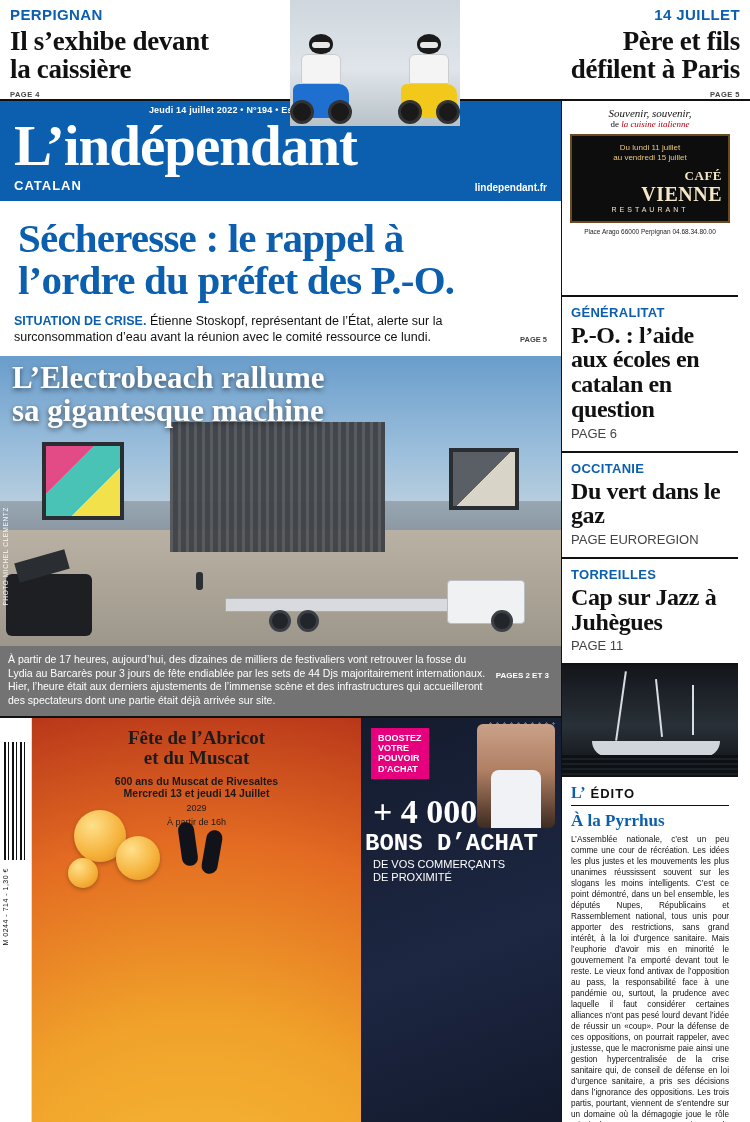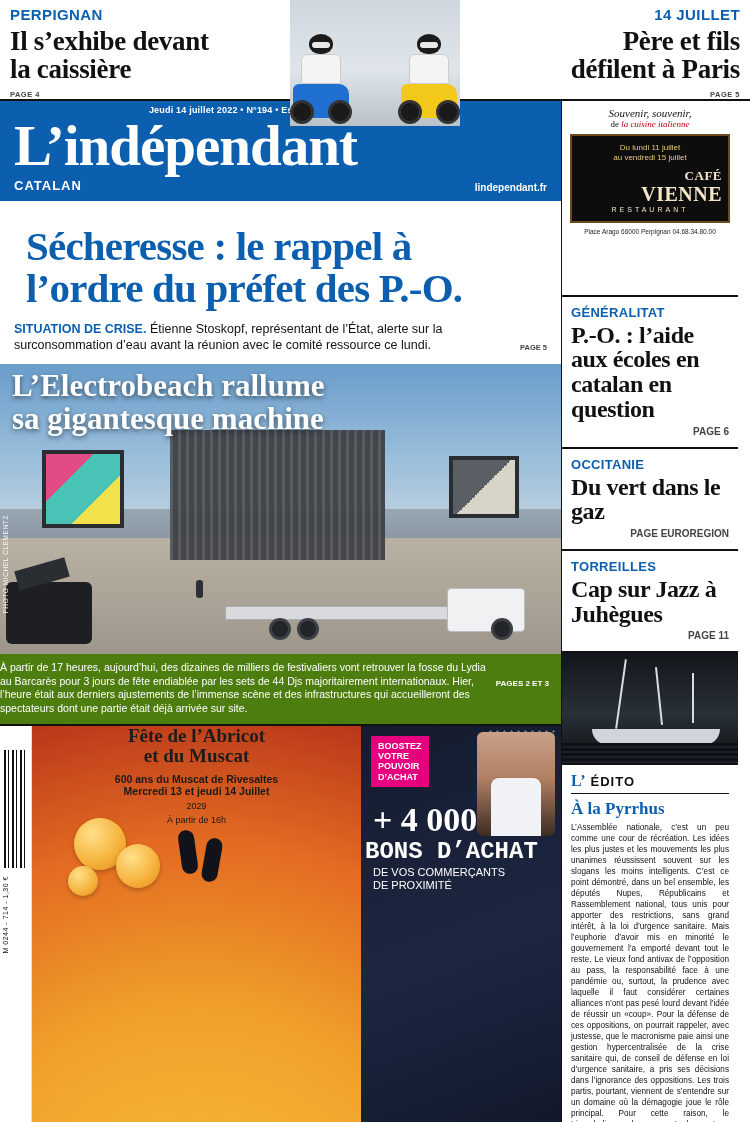--- a/index.html
+++ b/index.html
@@ -60,21 +60,21 @@
     margin:0; font-family:"Liberation Serif", serif; font-weight:bold;
     font-size:57px; line-height:.98; letter-spacing:-1px;
   }
   .masthead .row2 { display:flex; justify-content:space-between; align-items:flex-end; margin-top:4px; }
   .masthead .catalan { font-size:13px; font-weight:bold; letter-spacing:1px; }
   .masthead .site { font-size:10px; font-weight:bold; }
 
   
   .lead { padding:12px 14px 6px 14px; }
   .lead h2 {
-    margin:12px; font-family:"Liberation Serif", serif; font-weight:bold;
+    margin:4px; font-family:"Liberation Serif", serif; font-weight:bold;
     font-size:41px; line-height:1.03; color:#0b5fae; letter-spacing:-.8px;
   }
   .lead .sub {
     margin-top:12px; font-size:12.5px; line-height:1.32; color:#111;
     display:flex; gap:16px; align-items:flex-start;
   }
   .lead .sub .txt { flex:1; }
   .lead .sub .crisis { color:#0b5fae; font-weight:bold; }
   .lead .sub .pg { font-size:7.5px; font-weight:bold; color:#444; padding-top:22px; white-space:nowrap;}
 
@@ -112,42 +112,42 @@
   .photo .truck .w { position:absolute; bottom:4px; width:22px; height:22px; border-radius:50%; background:#22252a; border:3px solid #3c4046;}
   .photo .truck .w1{left:44px;} .photo .truck .w2{left:72px;} .photo .truck .w3{right:12px;}
   .photo .digger { position:absolute; left:6px; bottom:10px; width:86px; height:62px; background:#1d1f22; border-radius:6px; }
   .photo .digger:after{content:"";position:absolute;left:10px;top:-18px;width:52px;height:20px;background:#2a2d31;transform:rotate(-16deg);}
   .photo .person { position:absolute; left:196px; bottom:56px; width:7px; height:18px; background:#2c2f33; border-radius:3px;}
   .photo-credit {
     position:absolute; left:2px; bottom:40px; color:#fff; font-size:6.5px;
     letter-spacing:.6px; writing-mode:vertical-rl; transform:rotate(180deg); opacity:.9;
   }
   .caption {
-    background:#4d7c0f; color:#fff; font-size:10.5px; line-height:1.3;
-    padding:7px 12px 8px 0; display:flex; gap:10px;
+    background:#737373; color:#fff; font-size:10.5px; line-height:1.3;
+    padding:7px 12px 8px 8px; display:flex; gap:10px;
   }
   .caption .pg { font-size:8px; font-weight:bold; white-space:nowrap; padding-top:18px; }
 
   
   .ads { display:flex; flex:1; border-top:2px solid #111; }
   .barcode { width:32px; border-right:1px solid #ddd; position:relative; }
   .barcode .bars {
     position:absolute; left:4px; top:24px; width:22px; height:118px;
     background:repeating-linear-gradient(90deg,#111 0 2px,#fff 2px 4px,#111 4px 5px,#fff 5px 8px);
   }
   .barcode .code { position:absolute; left:2px; top:150px; font-size:7px; writing-mode:vertical-rl; transform:rotate(180deg); letter-spacing:.5px;}
   .barcode .pefc { position:absolute; left:4px; bottom:14px; width:24px; text-align:center; font-size:5px; color:#2f7d32;}
   .barcode .pefc .leaf{width:16px;height:16px;border:1.5px solid #2f7d32;border-radius:3px;margin:0 auto 2px auto;}
   .ad-abricot {
     flex:1; position:relative; overflow:hidden;
     background:radial-gradient(circle at 50% 120%, #f8c23a 0%, #f0a12a 45%, #e36b22 75%, #b8371a 100%);
     color:#1a1a1a;
   }
   .ad-abricot .hd {
-    text-align:center; font-family:"Liberation Serif", serif;
+    text-align:center; padding-top:10px; font-family:"Liberation Serif", serif;
     font-weight:bold; font-size:19px; line-height:1.08; color:#1c1c1c;
   }
   .ad-abricot .ln { text-align:center; font-size:10.5px; margin-top:6px; font-weight:bold; }
   .ad-abricot .ln2 { text-align:center; font-size:10.5px; font-weight:bold;}
   .ad-abricot .ln3 { text-align:center; font-size:9px; margin-top:4px; }
   .ad-abricot .apricot { position:absolute; border-radius:50%; background:radial-gradient(circle at 35% 30%, #ffe08a, #f5b13a 60%, #e08a1f 100%); box-shadow:0 2px 4px rgba(0,0,0,.25);}
   .ad-abricot .a1 { width:52px;height:52px; left:42px; top:92px;}
   .ad-abricot .a2 { width:44px;height:44px; left:84px; top:118px;}
   .ad-abricot .a3 { width:30px;height:30px; left:36px; top:140px;}
   .ad-abricot .runner { position:absolute; background:#12131a; }
@@ -199,21 +199,21 @@
   .rail-ad .box .cafe .big { display:block; font-size:20px; line-height:1; }
   .rail-ad .box .rest { font-size:7px; letter-spacing:3px; margin-top:2px; }
   .rail-ad .addr { font-size:6.5px; margin-top:5px; color:#222; }
 
   .rail-item { border-bottom:2px solid #111; padding:8px 9px 10px 9px; }
   .rail-kicker { color:#0b5fae; font-weight:bold; font-size:13px; letter-spacing:.3px; }
   .rail-item h3 {
     margin:3px 0 0 0; font-family:"Liberation Serif", serif; font-weight:bold;
     font-size:24px; line-height:1.03; letter-spacing:-.4px;
   }
-  .rail-item .pg { font-size:10px; font-weight:bold; color:#444; text-align:right; margin-top:4px; }
+  .rail-item .pg { font-size:13px; font-weight:normal; color:#444; text-align:left; margin-top:4px; }
 
   .rail-photo { height:112px; border-bottom:2px solid #111;
     background:linear-gradient(#12161b, #2a3038 55%, #0c1013); position:relative; overflow:hidden;}
   .rail-photo .mast { position:absolute; background:#d8dde2; }
   .rail-photo .m1 { left:58px; top:6px; width:2px; height:70px; transform:rotate(8deg);}
   .rail-photo .m2 { left:96px; top:14px; width:2px; height:58px; transform:rotate(-6deg);}
   .rail-photo .m3 { left:130px; top:20px; width:2px; height:50px;}
   .rail-photo .hull { position:absolute; left:30px; bottom:18px; width:128px; height:16px; background:#cfd5da; border-radius:0 0 18px 18px;}
   .rail-photo .ripple { position:absolute; left:0; right:0; bottom:0; height:20px; background:repeating-linear-gradient(0deg,#1b2026 0 2px,#0d1115 2px 5px);}
 

